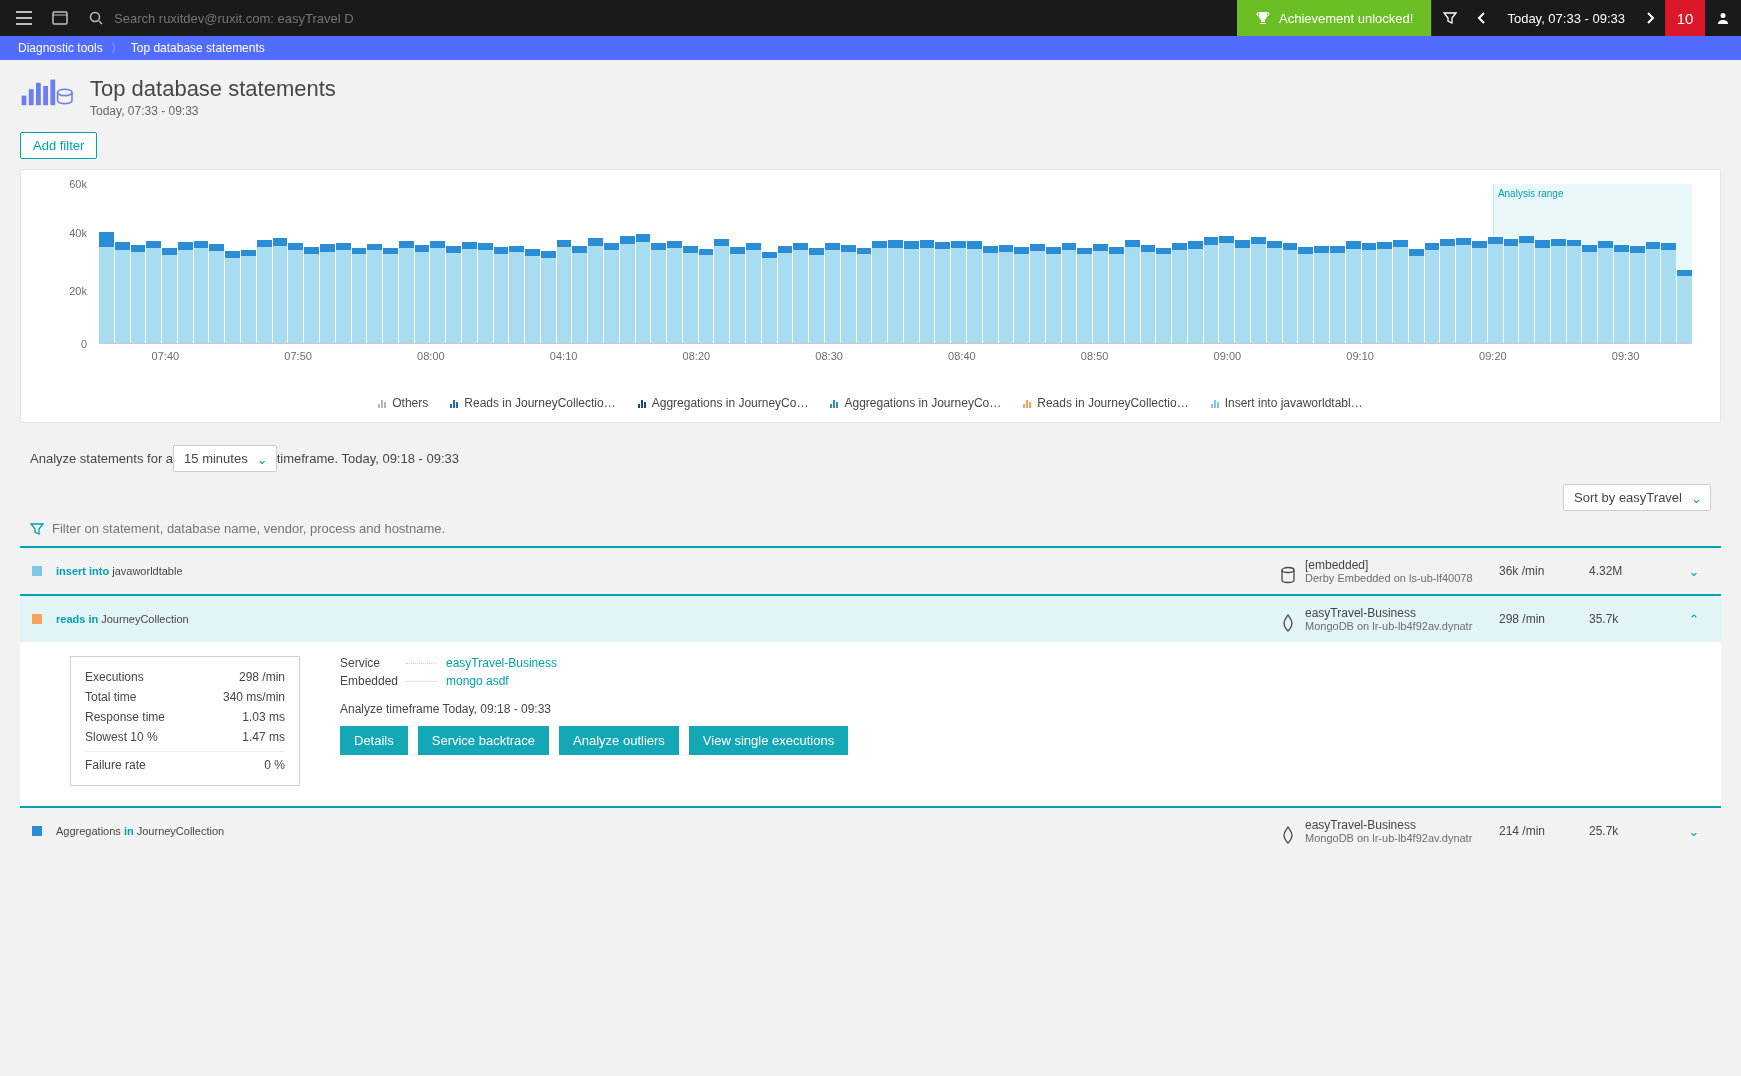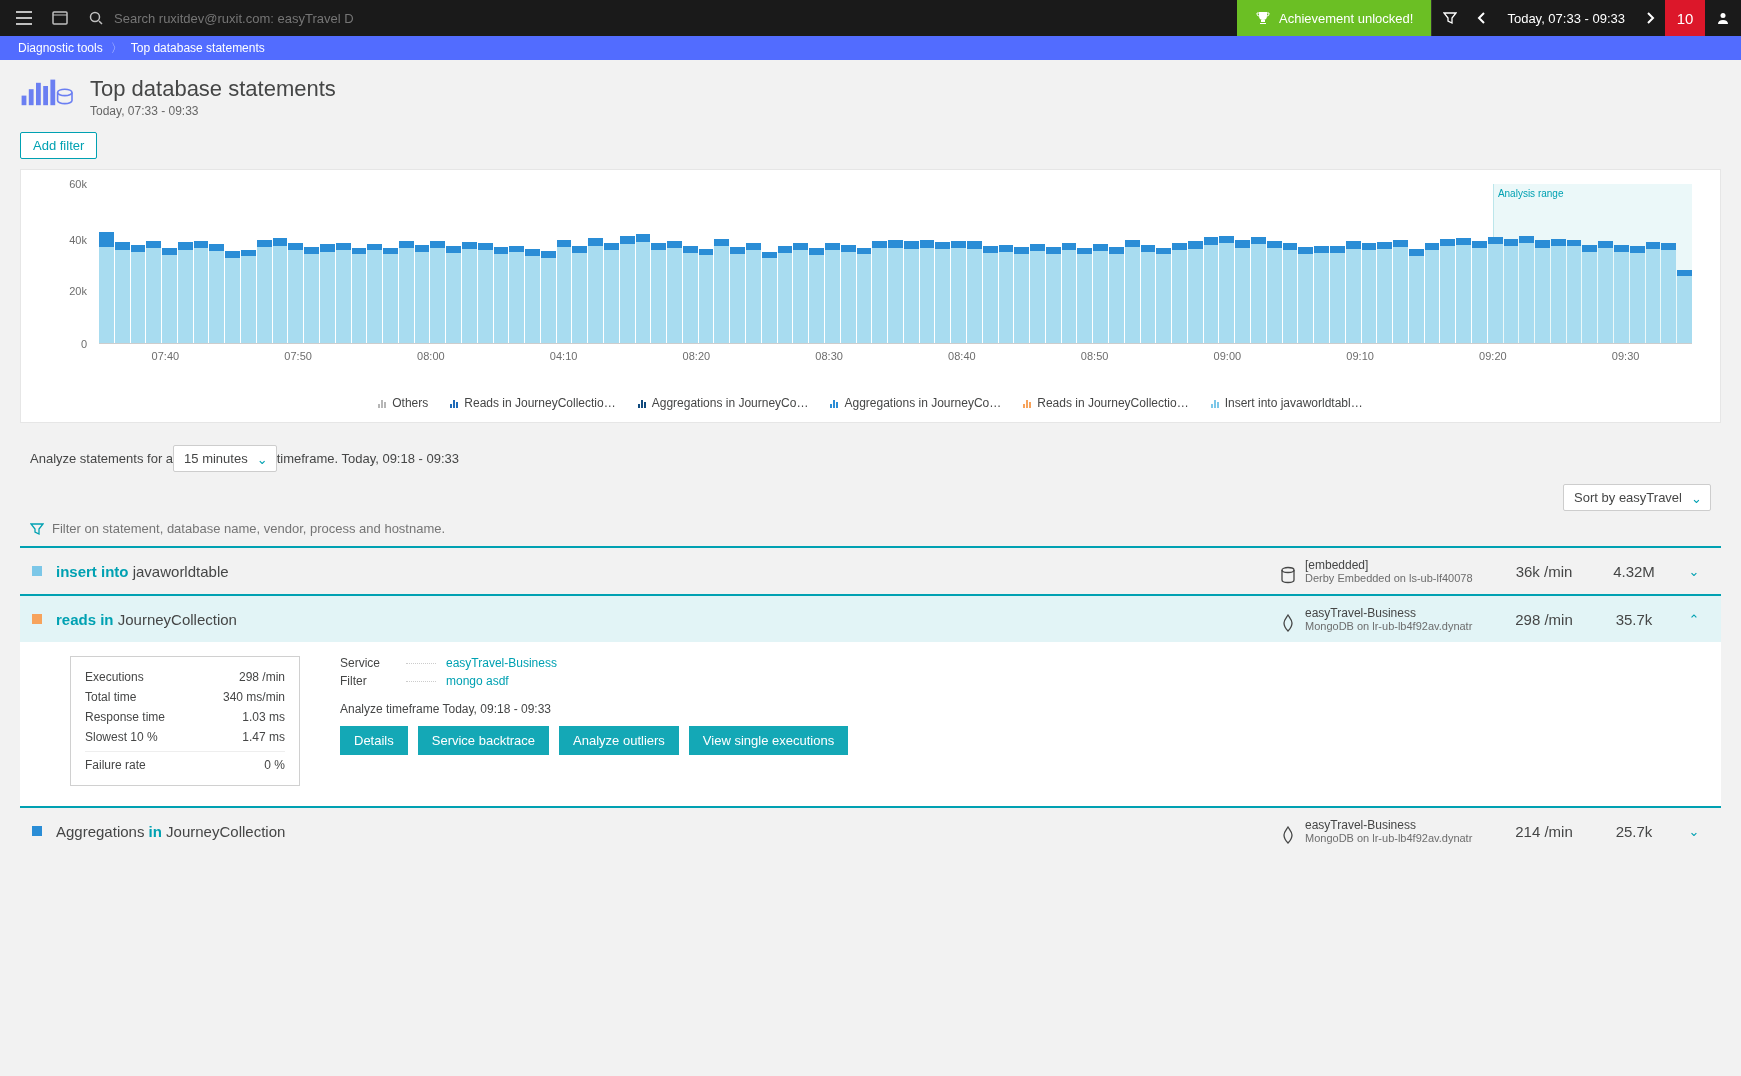--- a/index.html
+++ b/index.html
@@ -55,27 +55,27 @@
 .select-box .chev { position: absolute; right: 8px; top: 50%; transform: translateY(-50%); color: #00a1b2; }
 
 .sort-row { display: flex; justify-content: flex-end; padding: 0 10px; }
 .filter-input-row { display: flex; align-items: center; gap: 8px; padding: 10px; color: #898989; }
 .filter-input { border: none; font-size: 13px; color: #898989; outline: none; width: 500px; background: transparent; }
 
 .stmt-list { }
 .stmt-row { display: flex; align-items: center; padding: 10px 12px; border-top: 2px solid #00a1b2; cursor: pointer; }
 .stmt-row.expanded { background: #e2f4f6; }
 .sq { width: 10px; height: 10px; flex-shrink: 0; margin-right: 14px; }
-.stmt-text { flex: 1; font-size: 15px; color: #454646; }
+.stmt-text { flex: 1; font-size: 11px; color: #454646; }
 .stmt-text .kw { color: #00a1b2; font-weight: 600; }
 .db-col { width: 220px; display: flex; align-items: flex-end; gap: 8px; }
 .db-icon { width: 18px; height: 18px; flex-shrink: 0; }
 .db-info .name { font-size: 12px; color: #454646; }
 .db-info .sub { font-size: 11px; color: #6d6d6d; }
-.metric-col { width: 90px; text-align: center; font-size: 15px; color: #454646; }
+.metric-col { width: 90px; text-align: left; font-size: 12px; color: #454646; }
 .exp-col { width: 30px; text-align: center; color: #00a1b2; }
 
 .detail-panel { padding: 14px 20px 20px 50px; display: flex; gap: 40px; background: #fff; }
 .metrics-box { border: 1px solid #d0d0d0; padding: 10px 14px; min-width: 230px; }
 .metrics-box .mrow { display: flex; justify-content: space-between; padding: 3px 0; font-size: 12px; }
 .metrics-box .sep-row { border-top: 1px solid #eee; margin-top: 4px; padding-top: 6px; }
 .right-detail { flex: 1; }
 .kv { display: flex; gap: 10px; font-size: 12px; margin-bottom: 4px; align-items: center; }
 .kv .k { width: 56px; color: #454646; }
 .kv .dots { flex: 0 0 30px; border-bottom: 1px dotted #ccc; height: 1px; }
@@ -175,21 +175,21 @@
   </div>
 
   <button class="add-filter-btn">Add filter</button>
 
   <div class="card">
 
     <div class="chart">
       <div class="yaxis" id="yaxis">
           <div class="ytick" style="bottom: auto; top: 160px;">0</div>
           <div class="ytick" style="bottom: auto; top: 106.667px;">20k</div>
-          <div class="ytick" style="bottom: auto; top: 56px;">40k</div>
+          <div class="ytick" style="bottom: auto; top: 49px;">40k</div>
           <div class="ytick" style="bottom: auto; top: 0px;">60k</div>
         </div>
       <div class="plot" id="plot">
         <div class="analysis-band" id="aband" style="left: 87.5%; right: 0px;">
           <div class="analysis-label">Analysis range</div>
         </div>
         <div class="bars" id="bars">
             <div class="bar">
               <div class="seg" style="background: rgb(42, 141, 214); height: 14.6667px;"></div>
               <div class="seg" style="background: rgb(168, 220, 240); height: 96px;"></div>
@@ -750,21 +750,21 @@
             <span>0 %</span>
           </div>
         </div>
       <div class="right-detail">
         <div class="kv">
             <span class="k">Service</span>
             <span class="dots"></span>
             <a class="v">easyTravel-Business</a>
           </div>
         <div class="kv">
-            <span class="k">Filter</span>
+            <span class="k">Embedded</span>
             <span class="dots"></span>
             <a class="v">mongo asdf</a>
           </div>
         <div class="tf-line">Analyze timeframe Today, 09:18 - 09:33</div>
         <div class="btn-row">
             <button class="act-btn">Details</button>
             <button class="act-btn">Service backtrace</button>
             <button class="act-btn">Analyze outliers</button>
             <button class="act-btn">View single executions</button>
           </div>

